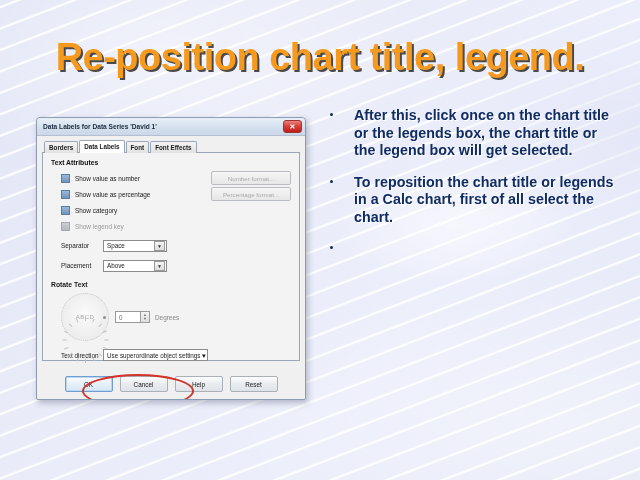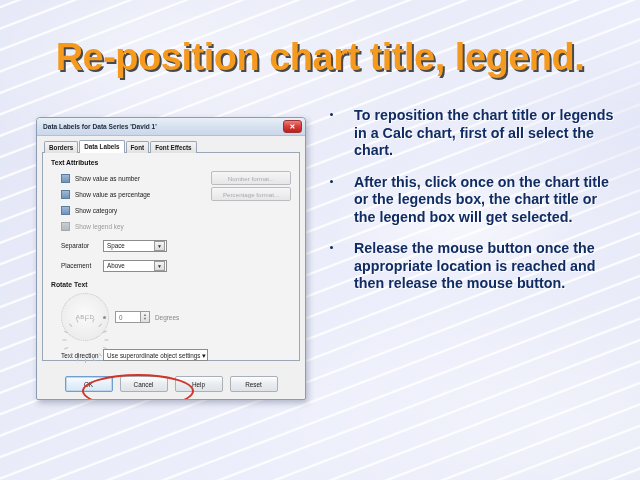--- a/index.html
+++ b/index.html
@@ -409,29 +409,28 @@
 </head>
 <body>
 
 <div id="slide">
 
   <div id="title">Re-position chart title, legend.</div>
 
   <div id="bullets">
     <div class="bullet">
       <span class="dot"></span>
+      <span>After this, click once on the chart title or the legends box, the chart title or the legend box will get selected.</span>
+    </div>
+    <div class="bullet">
+      <span class="dot"></span>
       <span>To reposition the chart title or legends in a Calc chart, first of all select the chart.</span>
     </div>
     <div class="bullet">
       <span class="dot"></span>
-      <span>After this, click once on the chart title or the legends box, the chart title or the legend box will get selected.</span>
-    </div>
-    <div class="bullet">
-      <span class="dot"></span>
-      <span>Release the mouse button once the appropriate location is reached and then release the mouse button.</span>
     </div>
   </div>
 
   <div id="dialog">
 
     <div id="dlg-titlebar">
       <div id="dlg-title-text">Data Labels for Data Series 'David 1'</div>
       <div id="dlg-close">✕</div>
     </div>
 

